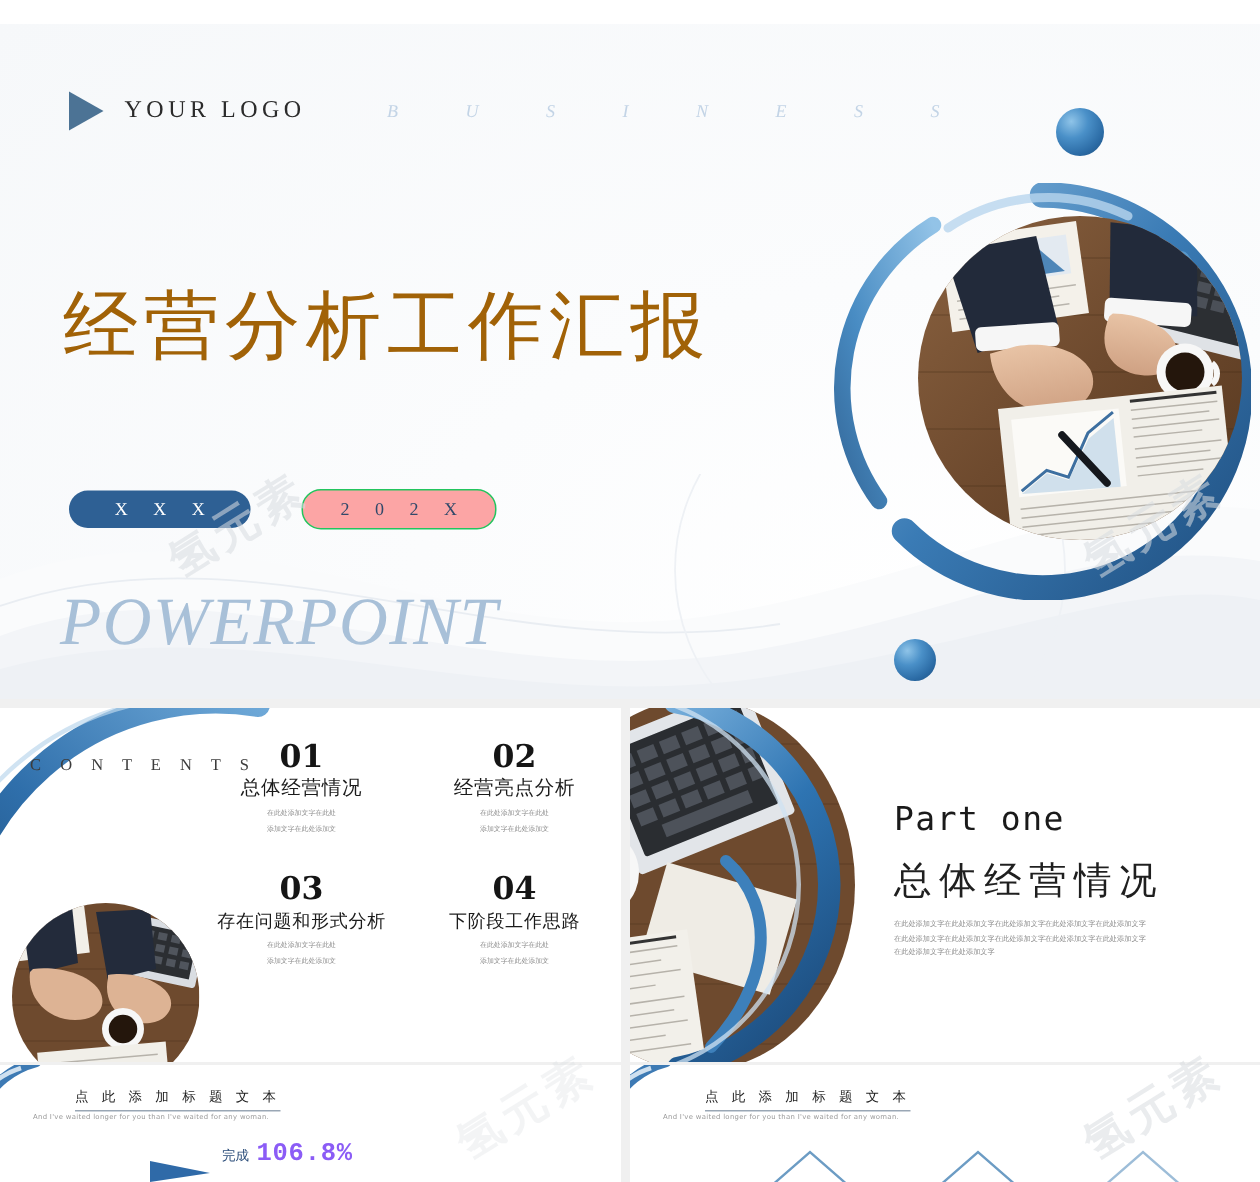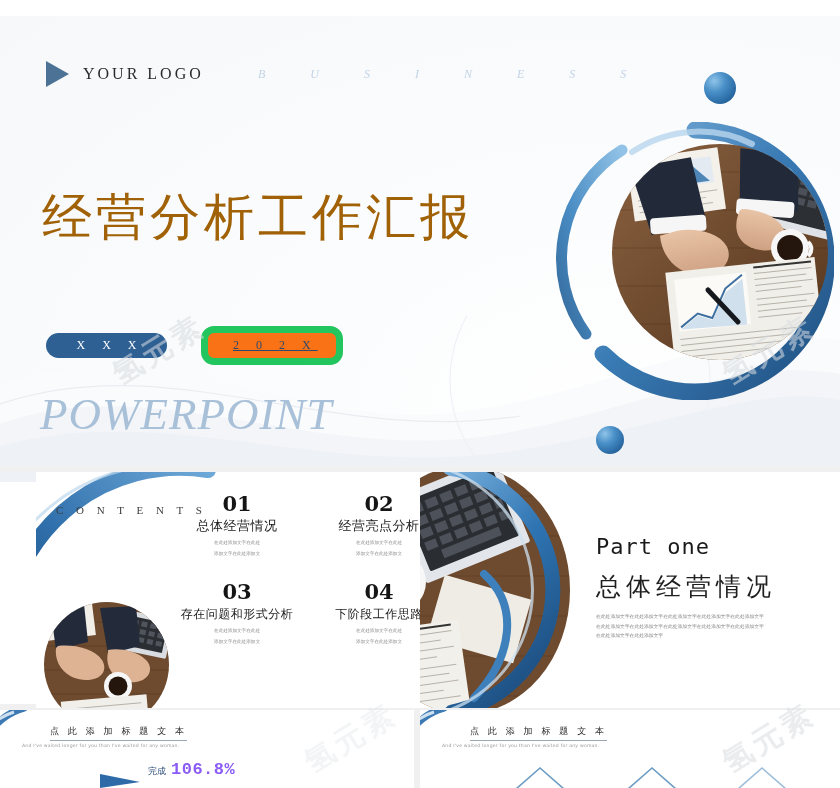--- a/index.html
+++ b/index.html
@@ -15,30 +15,30 @@
   .logo-tri{width:0;height:0;border-top:13px solid transparent;border-bottom:13px solid transparent;border-left:23px solid #4c7395;}
   .logo-text{font-size:16px;letter-spacing:3px;color:#2b2b2b;font-family:"Liberation Serif",serif;}
   .business{position:absolute;left:258px;top:51px;font-size:12px;letter-spacing:21px;color:#c3d4e6;font-style:italic;font-family:"Liberation Serif",serif;}
 
   .s1-title{position:absolute;left:42px;top:168px;font-size:50px;letter-spacing:4px;color:#a16207;font-family:"DejaVu Serif",serif;font-weight:400;white-space:nowrap;}
   .s1-sub{position:absolute;left:44px;top:254px;width:480px;font-family:"DejaVu Sans Mono",monospace;font-size:10.5px;line-height:19px;color:#3a3a3a;letter-spacing:.2px;}
 
   .badges{position:absolute;left:46px;top:310px;display:flex;gap:34px;align-items:center;}
   .badge{height:25px;border-radius:13px;display:flex;align-items:center;justify-content:center;font-size:12px;letter-spacing:7px;padding:0 18px 0 25px;font-family:"Liberation Serif",serif;}
   .badge-fill{background:#2e6094;color:#fff;min-width:78px;}
-  .badge-out{background:#f97316;border:7px solid #22c55e;color:#31496a;min-width:78px;text-decoration:underline;}
+  .badge-out{background:#fca5a5;border:1px solid #22c55e;color:#31496a;min-width:78px;}
 
   .ppt{position:absolute;left:40px;top:372px;font-size:45px;font-style:italic;color:#a8c0d8;letter-spacing:1px;font-family:"Liberation Serif",serif;}
 
   .hero-ring{position:absolute;left:556px;top:106px;width:278px;height:278px;}
   .hero-photo{position:absolute;left:612px;top:128px;width:216px;height:216px;border-radius:50%;overflow:hidden;}
   .sphere{position:absolute;border-radius:50%;background:radial-gradient(circle at 32% 28%, #8fc4e8 0%, #4a90c8 35%, #2b6ba5 70%, #1d4d7c 100%);}
 
   
-  .slide2{position:absolute;left:0;top:472px;width:414px;height:236px;background:#fff;overflow:hidden;margin-left:36px;}
+  .slide2{position:absolute;left:0;top:472px;width:414px;height:236px;background:#fff;overflow:hidden;}
   .contents-label{position:absolute;left:20px;top:32px;font-size:11px;letter-spacing:5px;color:#3c3c3c;font-family:"Liberation Serif",serif;}
   .s2-photo{position:absolute;left:8px;top:130px;width:125px;height:125px;border-radius:50%;overflow:hidden;}
   .toc{position:absolute;left:130px;top:20px;width:284px;}
   .toc-row{display:flex;align-items:center;}
   .toc-item{width:142px;text-align:center;}
   .toc-num{font-size:21px;font-weight:bold;color:#151515;font-family:"DejaVu Serif",serif;line-height:24px;}
   .toc-title{font-size:13px;color:#1b1b1b;font-family:"DejaVu Serif",serif;letter-spacing:.5px;line-height:20px;white-space:nowrap;}
   .toc-desc{font-size:4.6px;color:#8b8b8b;line-height:8px;font-family:"DejaVu Sans",sans-serif;margin-top:3px;}
 
   

